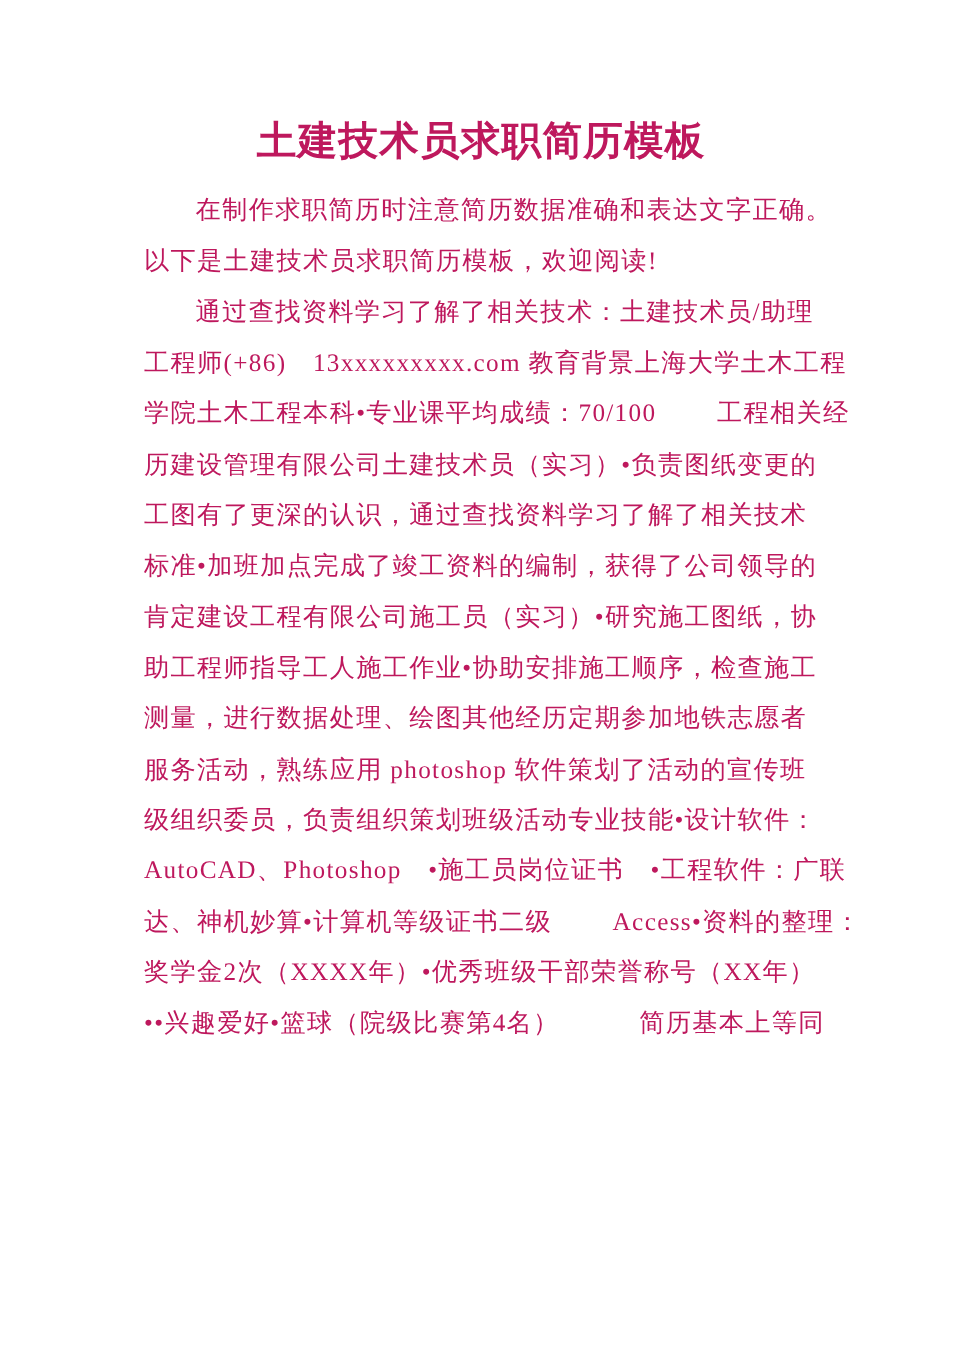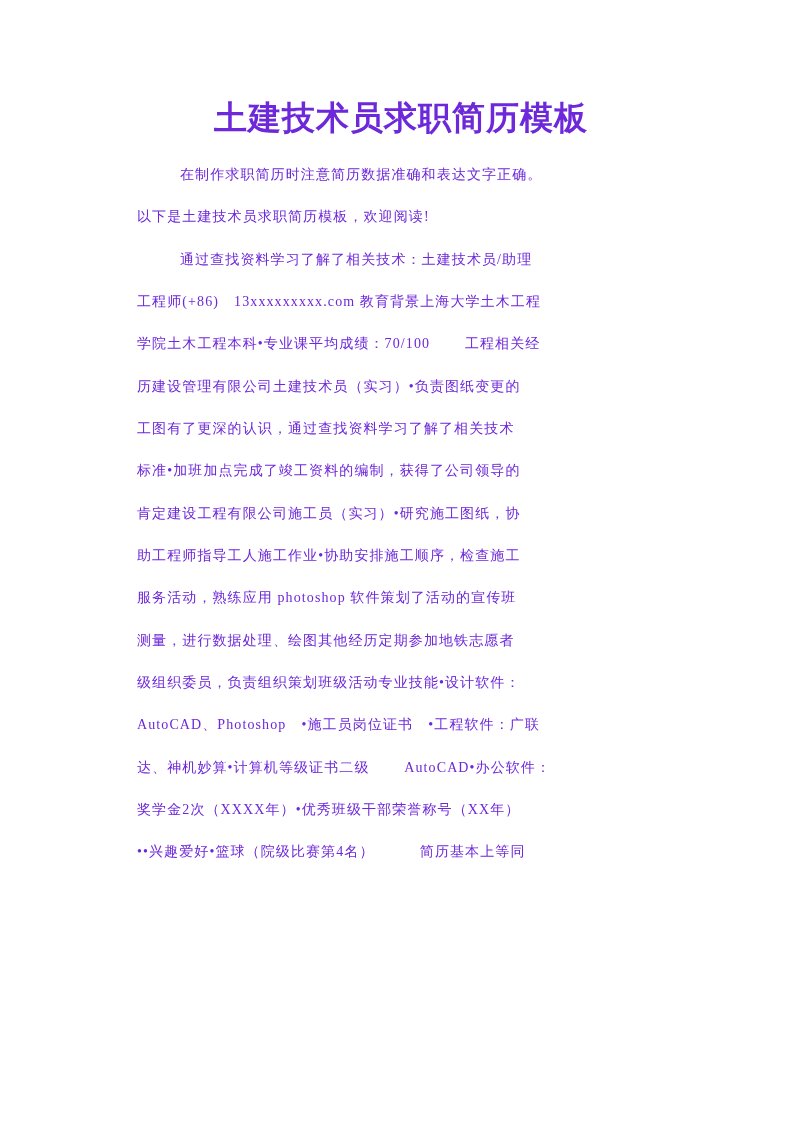--- a/index.html
+++ b/index.html
@@ -10,21 +10,21 @@
     width: 800px;
     height: 1132px;
     background: #ffffff;
   }
   .page {
     position: relative;
     width: 800px;
     height: 1132px;
     background: #ffffff;
     overflow: hidden;
-    color: #6d28d9;
+    color: #be185d;
     font-family: "Liberation Serif", "DejaVu Serif", serif;
   }
   .doc-title {
     position: absolute;
     top: 92px;
     left: 120px;
     width: 562px;
     margin: 0;
     text-align: center;
     font-size: 33px;
@@ -35,24 +35,23 @@
   }
   .body-text {
     position: absolute;
     top: 154px;
     left: 120px;
     width: 562px;
   }
   .line {
     height: 42.33px;
     line-height: 42.33px;
-    font-size: 14px;
+    font-size: 21px;
     letter-spacing: 1.1px;
     white-space: pre;
-    margin-left: 17px;
   }
   .line.indent {
     padding-left: 43px;
   }
 </style>
 </head>
 <body>
 
 <div class="page">
 
@@ -67,23 +66,23 @@
 
     <div class="para">
       <div class="line indent">通过查找资料学习了解了相关技术：土建技术员/助理</div>
       <div class="line">工程师(+86)　13xxxxxxxxx.com 教育背景上海大学土木工程</div>
       <div class="line">学院土木工程本科•专业课平均成绩：70/100　　 工程相关经</div>
       <div class="line">历建设管理有限公司土建技术员（实习）•负责图纸变更的</div>
       <div class="line">工图有了更深的认识，通过查找资料学习了解了相关技术</div>
       <div class="line">标准•加班加点完成了竣工资料的编制，获得了公司领导的</div>
       <div class="line">肯定建设工程有限公司施工员（实习）•研究施工图纸，协</div>
       <div class="line">助工程师指导工人施工作业•协助安排施工顺序，检查施工</div>
+      <div class="line">测量，进行数据处理、绘图其他经历定期参加地铁志愿者</div>
       <div class="line">服务活动，熟练应用 photoshop 软件策划了活动的宣传班</div>
-      <div class="line">测量，进行数据处理、绘图其他经历定期参加地铁志愿者</div>
       <div class="line">级组织委员，负责组织策划班级活动专业技能•设计软件：</div>
       <div class="line">AutoCAD、Photoshop　•施工员岗位证书　•工程软件：广联</div>
-      <div class="line">达、神机妙算•计算机等级证书二级　　 AutoCAD•办公软件：</div>
+      <div class="line">达、神机妙算•计算机等级证书二级　　 Access•资料的整理：</div>
       <div class="line">奖学金2次（XXXX年）•优秀班级干部荣誉称号（XX年）</div>
       <div class="line">••兴趣爱好•篮球（院级比赛第4名）　　　简历基本上等同</div>
     </div>
 
   </div>
 </div>
 
 </body></html>

